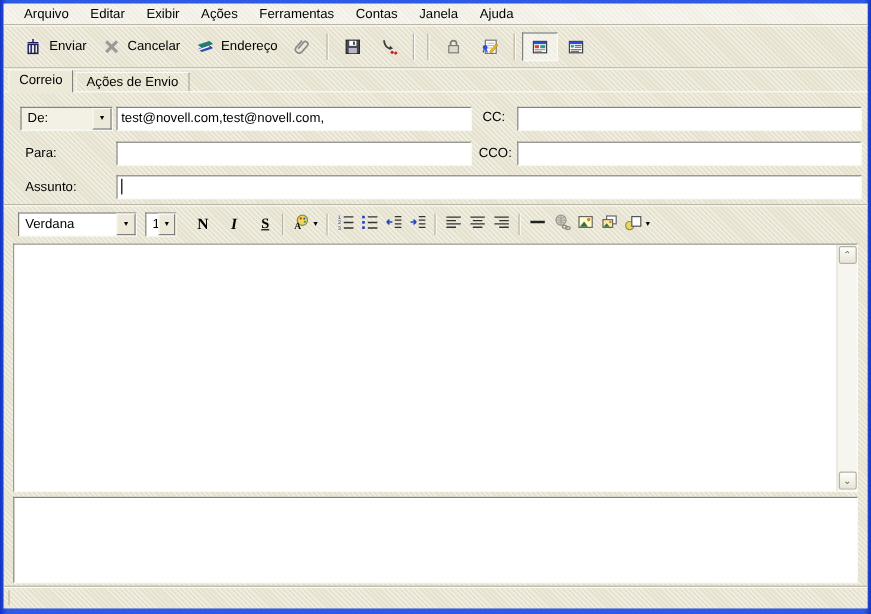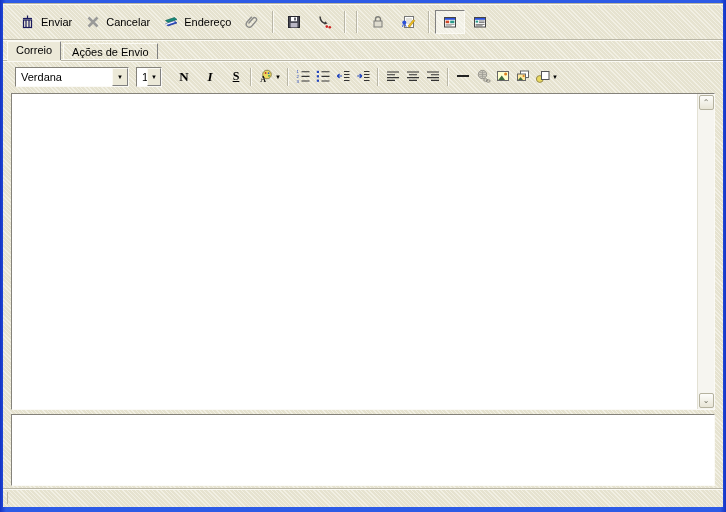--- a/index.html
+++ b/index.html
@@ -77,20 +77,30 @@
   
   .statusbar { height:19px; margin-top:2px; border-top:1px solid #b9b6a6; box-shadow:inset 0 1px 0 #fbfaf4; display:flex; align-items:center; padding-left:4px; }
   .status-tick { width:1px; height:12px; background:#b9b6a6; margin-right:4px; }
 </style>
 </head>
 <body>
 
 <div class="frame">
 <div class="win">
 
+  <div class="menubar">
+    <span class="menu-item">Arquivo</span>
+    <span class="menu-item">Editar</span>
+    <span class="menu-item">Exibir</span>
+    <span class="menu-item">Ações</span>
+    <span class="menu-item">Ferramentas</span>
+    <span class="menu-item">Contas</span>
+    <span class="menu-item">Janela</span>
+    <span class="menu-item">Ajuda</span>
+  </div>
   <div class="hline-d"></div>
   <div class="hline-l"></div>
 
   <div class="toolbar">
     <span class="tbtn">
       <span class="ticon">
         <svg viewBox="0 0 16 16">
               <g fill="none" stroke="#1a1a5e" stroke-width="1.2">
                 <path d="M3 4.5h9"></path>
                 <rect x="3.5" y="6" width="8" height="7.5"></rect>
@@ -192,25 +202,43 @@
     </span>
   </div>
   <div class="hline-d"></div>
   <div class="hline-l"></div>
 
   <div class="tabstrip">
     <span class="tab active">Correio</span>
     <span class="tab inactive">Ações de Envio</span>
   </div>
 
+  <div class="form">
+    <div class="combo" style="left:14px; top:12px; width:77px;">
+      <span class="ctext">De:</span>
+      <span class="dd">▼</span>
+    </div>
+    <input class="finput" style="left: 94px; top: 12px; width: 296px;" value="test@novell.com,test@novell.com,">
+    <span class="flabel" style="left:399px; top:15px;">CC:</span>
+    <input class="finput" style="left: 428px; top: 12px; width: 287px;" value="">
+
+    <span class="flabel" style="left:18px; top:45px;">Para:</span>
+    <input class="finput" style="left: 94px; top: 41px; width: 296px;" value="">
+    <span class="flabel" style="left:396px; top:45px;">CCO:</span>
+    <input class="finput" style="left: 428px; top: 41px; width: 287px;" value="">
+
+    <span class="flabel" style="left:18px; top:73px;">Assunto:</span>
+    <input class="finput" style="left: 94px; top: 69px; width: 621px;" value="">
+    <div class="caret" style="left:98px; top:72px;"></div>
+  </div>
 
   <div class="hline-d"></div>
   <div class="hline-l"></div>
   <div class="fmtbar">
-    <div class="combo" style="width:114px; background:#fff;">
+    <div class="combo" style="width:99px; background:#fff;">
       <span class="ctext">Verdana</span>
       <span class="dd">▼</span>
     </div>
     <div class="combo" style="width:26px; margin-left:7px; background:#fff;">
       <span class="ctext">10</span>
       <span class="dd">▼</span>
     </div>
     <span class="fbtn bold-b" style="margin-left:12px;">N</span>
     <span class="fbtn ital-b" style="margin-left:6px;">I</span>
     <span class="fbtn und-b" style="margin-left:6px;">S</span>

